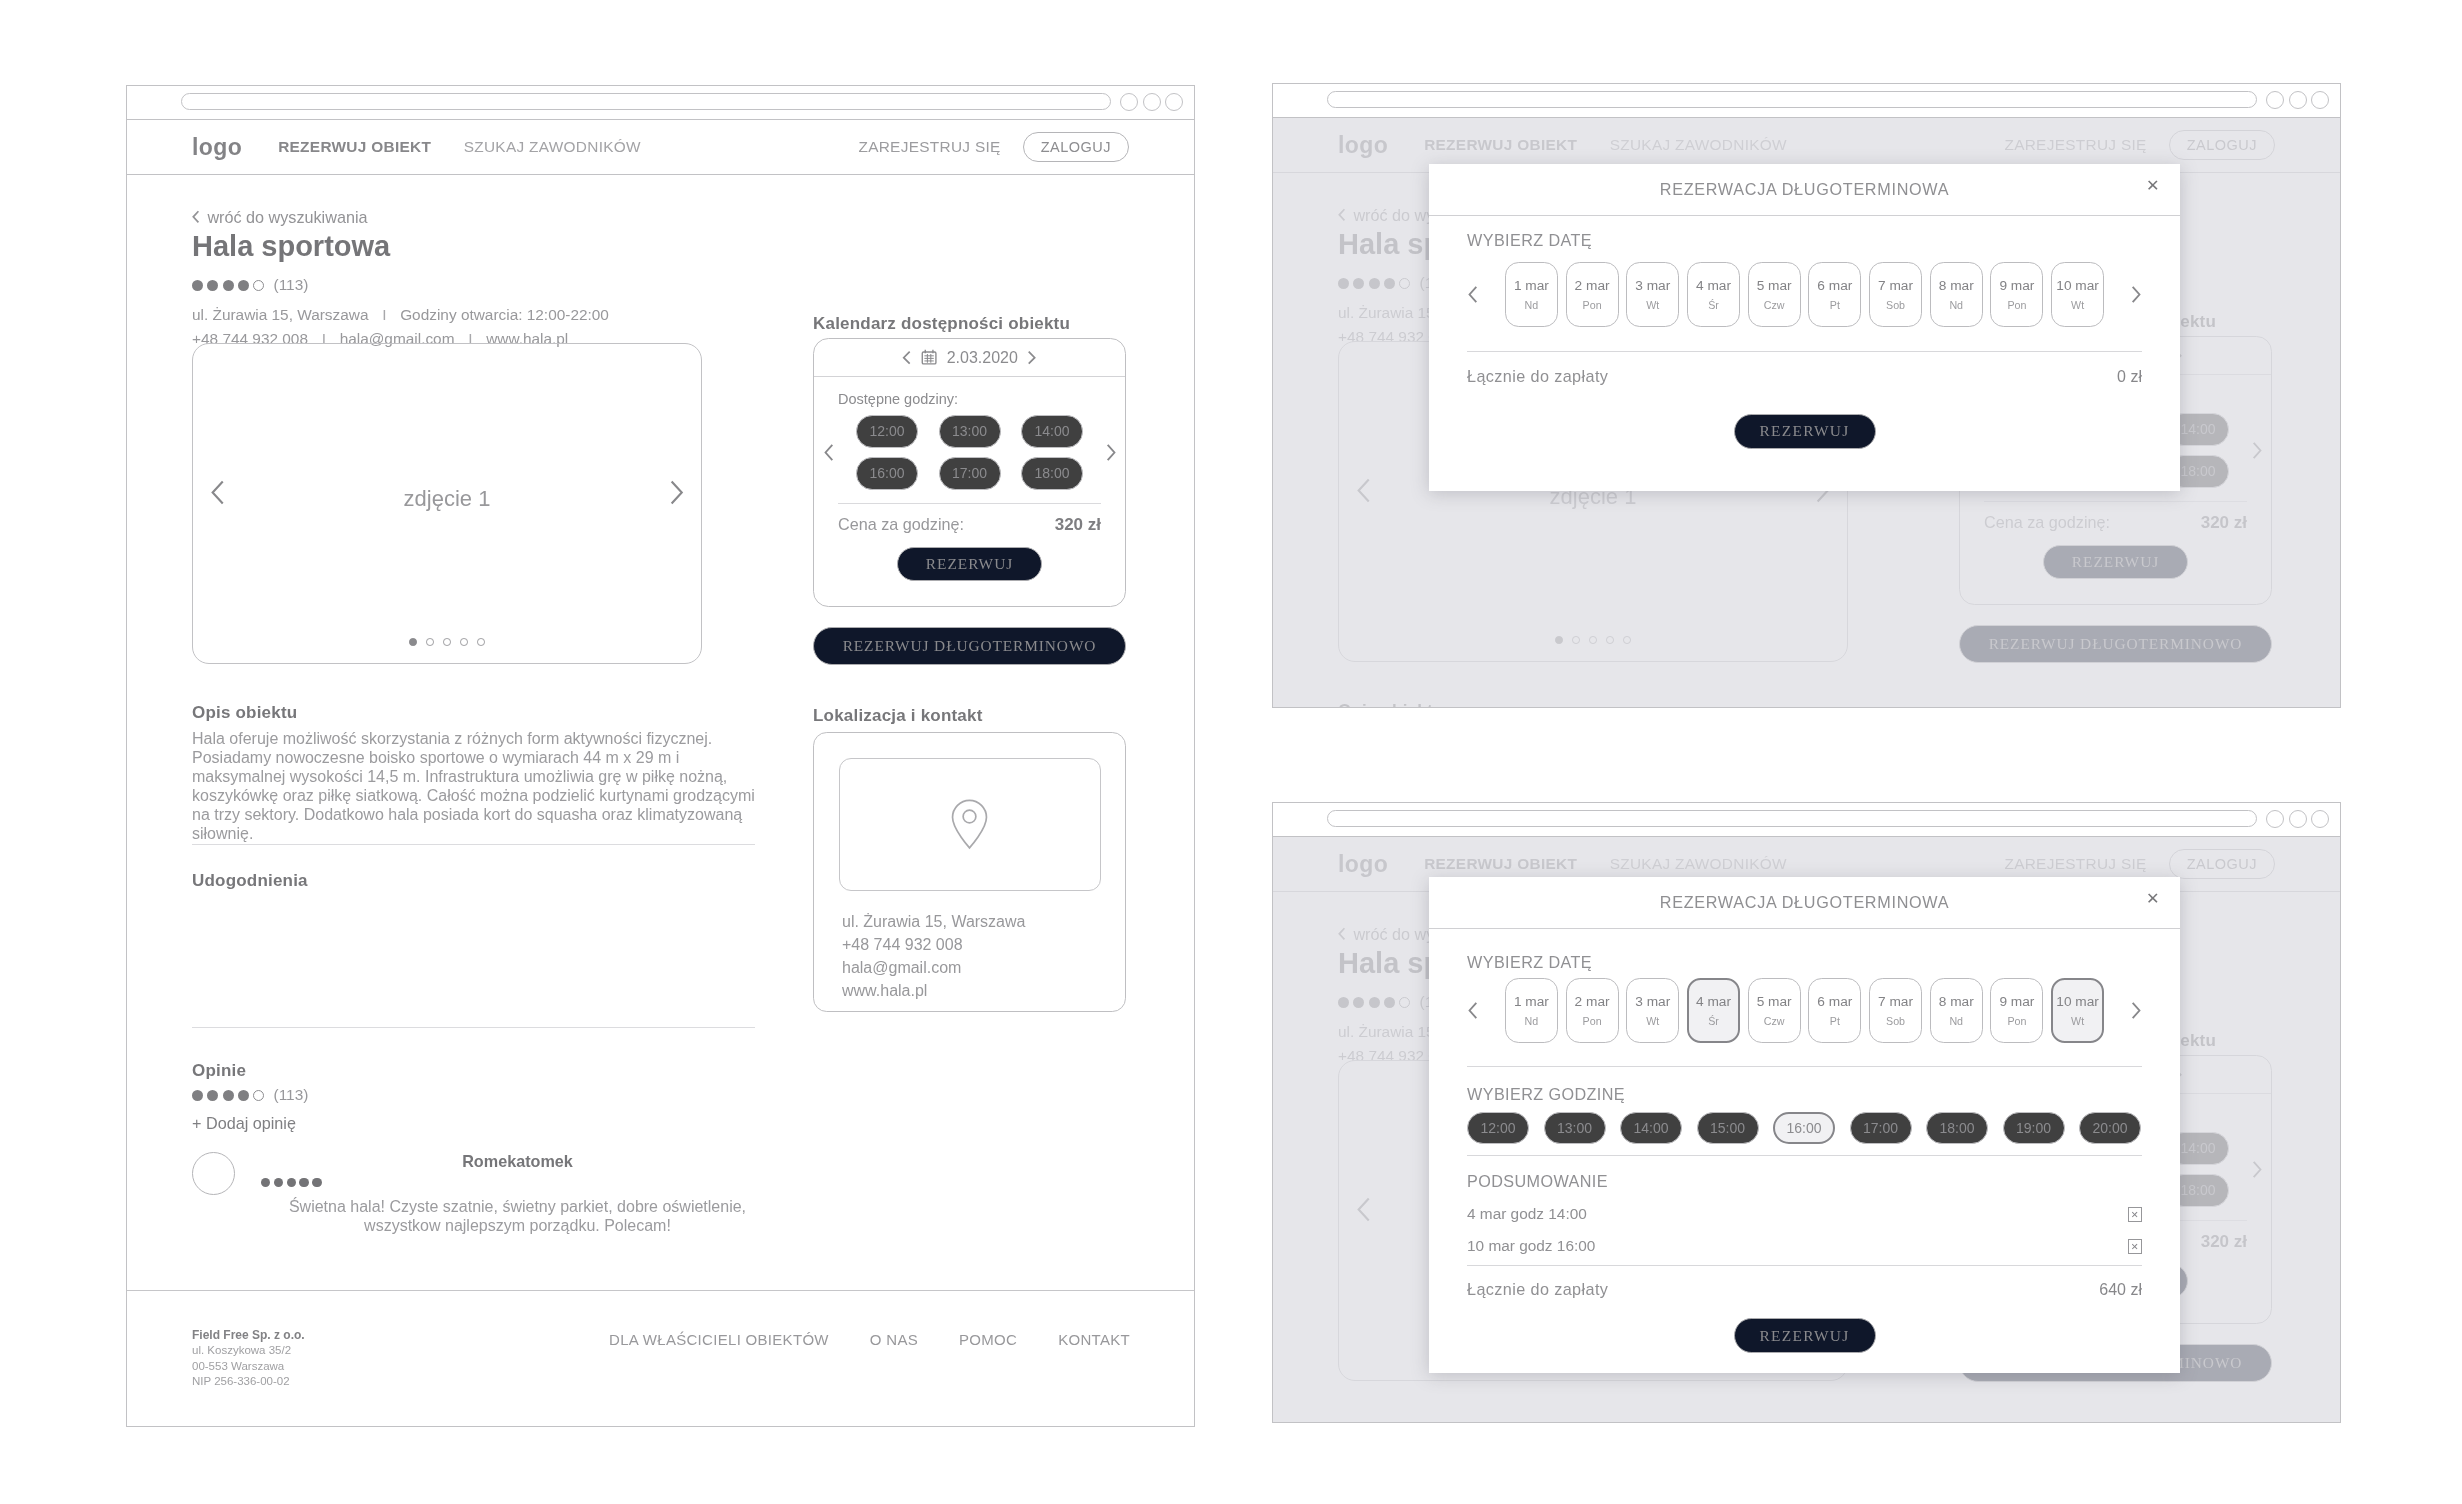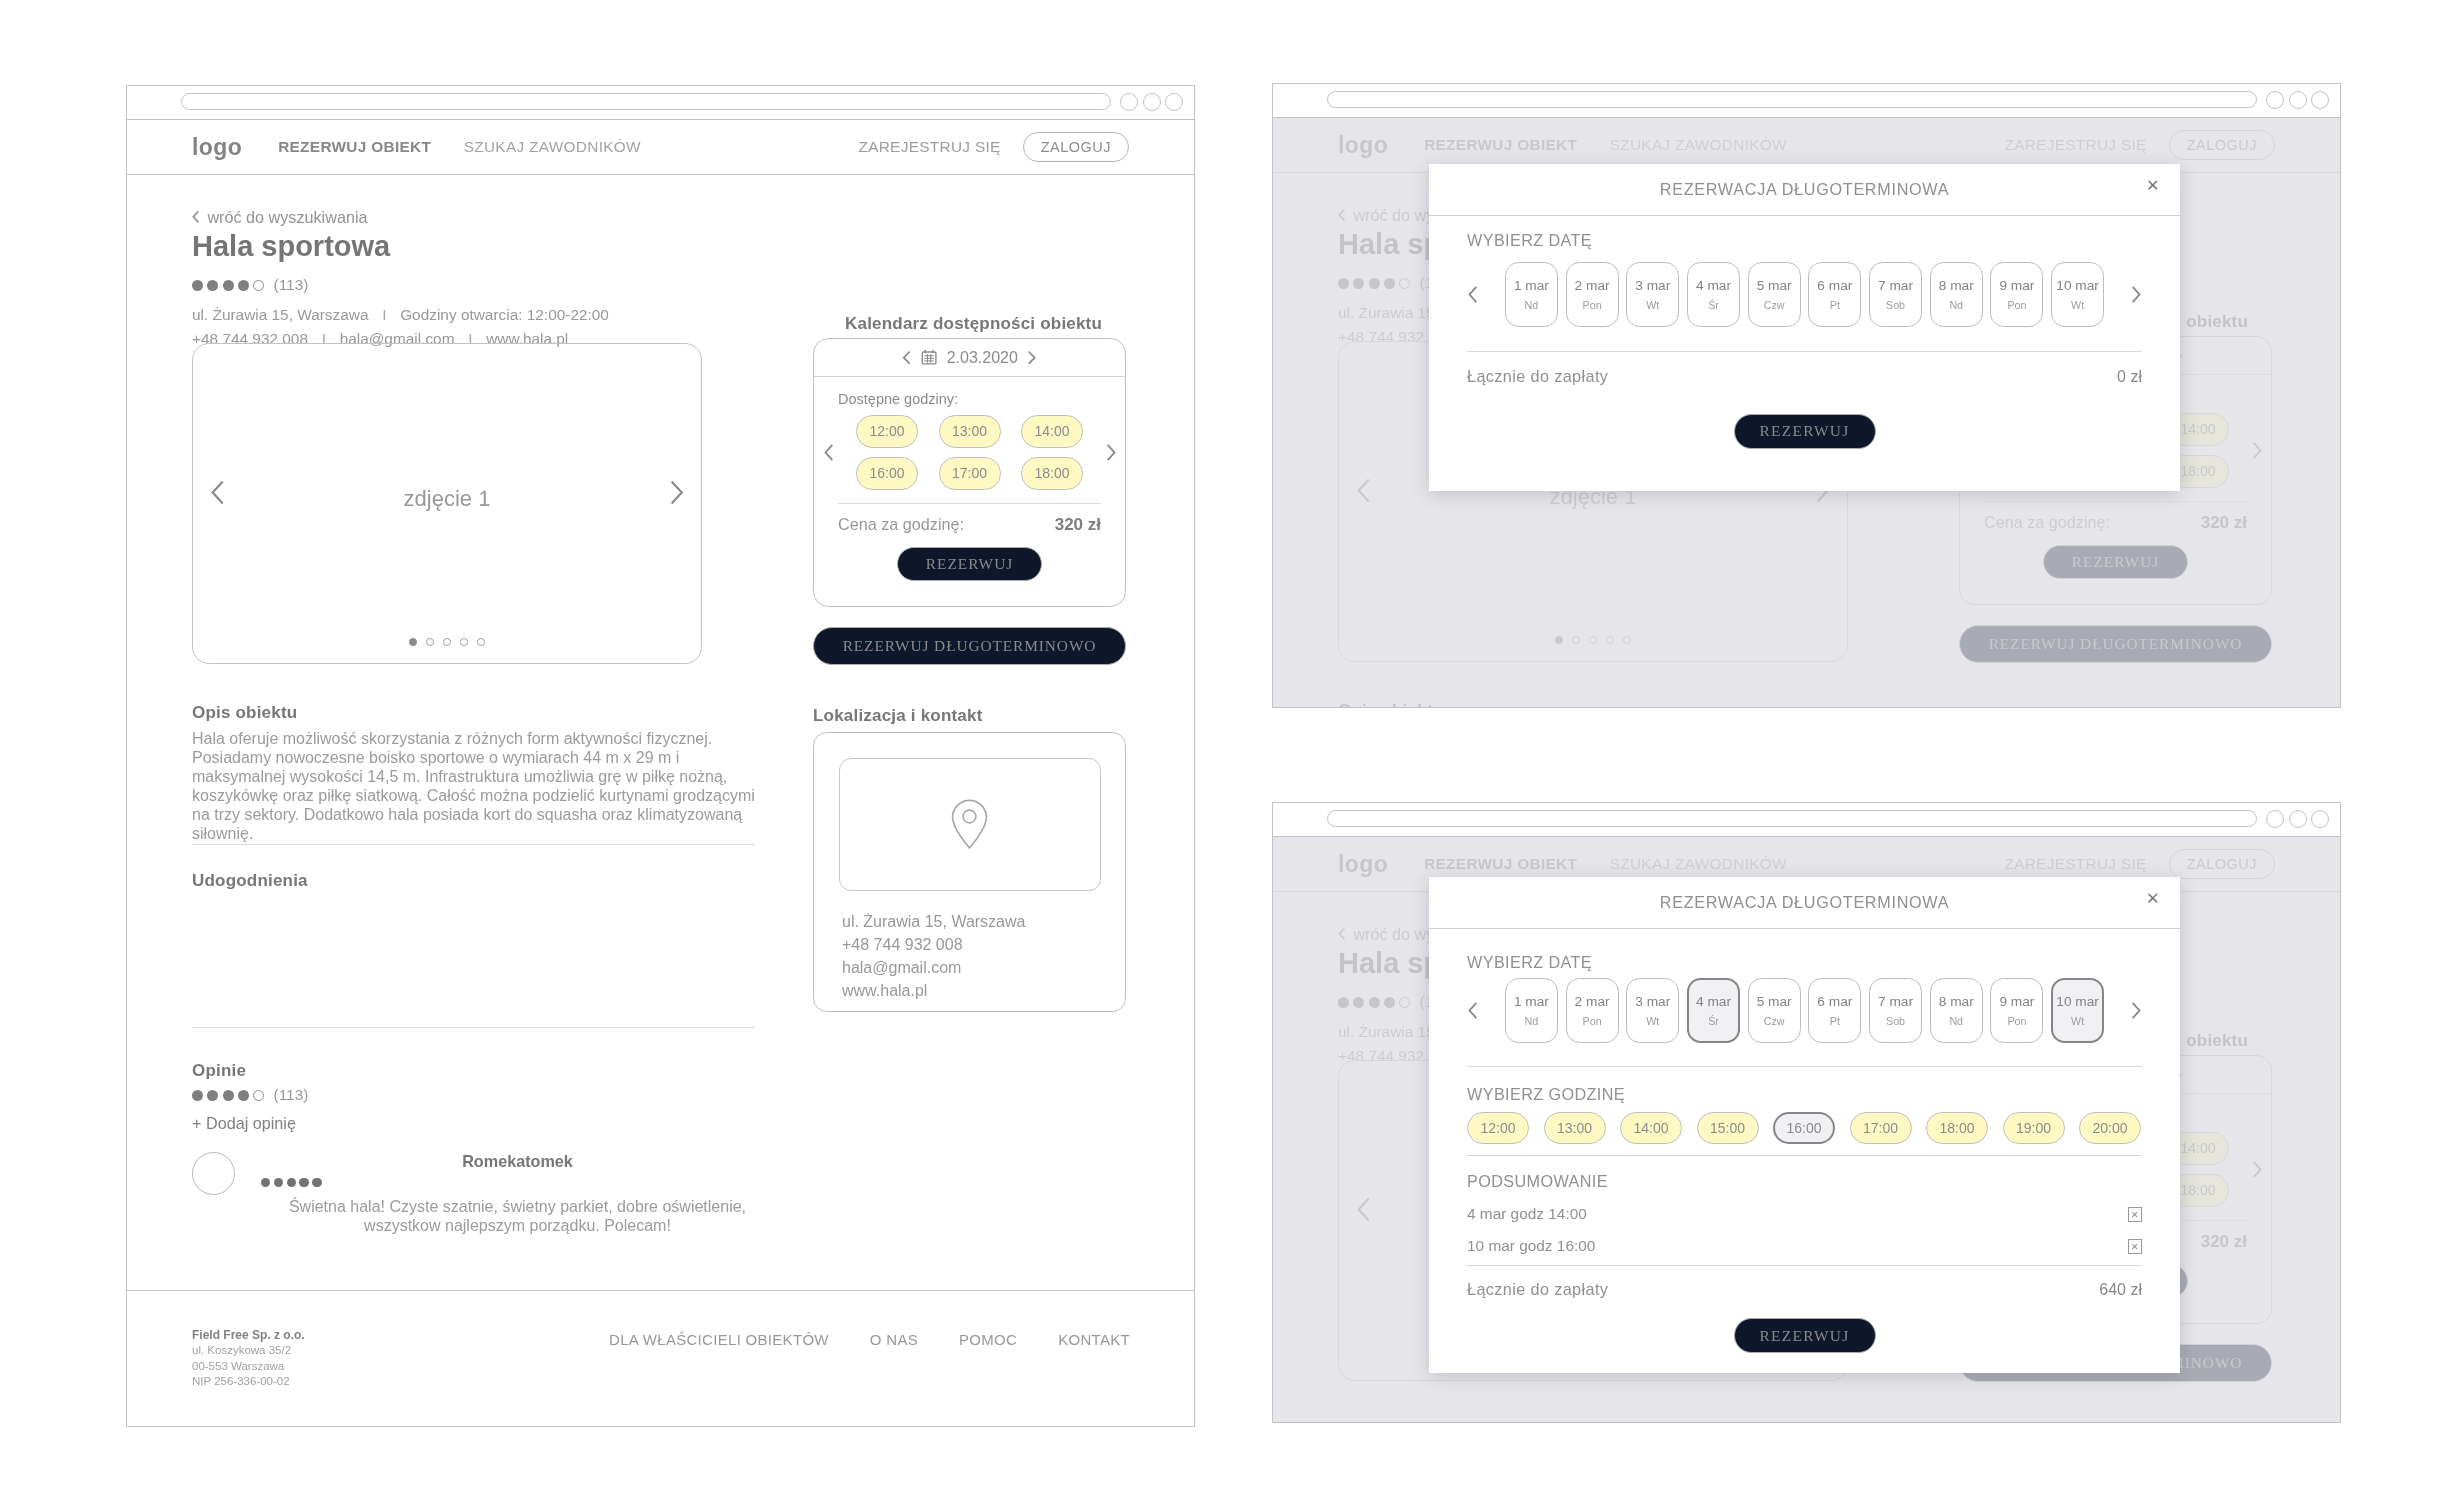--- a/index.html
+++ b/index.html
@@ -39,30 +39,30 @@
   .carousel{top:168px;left:65px;width:510px;height:321px;border:1.7px solid #c2c2c5;border-radius:17px;box-sizing:border-box;}
   .car-label{position:absolute;left:0;right:0;top:142px;text-align:center;font-size:22px;color:#98989b;}
   .car-arrow{position:absolute;top:135px;}
   .car-arrow.prev{left:17px;}
   .car-arrow.next{right:17px;}
   .car-dots{position:absolute;left:0;right:0;bottom:17px;display:flex;justify-content:center;gap:9.4px;}
   .car-dots span{width:7.7px;height:7.7px;border-radius:50%;border:1.3px solid #9c9c9f;box-sizing:border-box;}
   .car-dots span.on{background:#8a8a8d;border-color:#8a8a8d;}
   
   .col-h{font-size:17px;font-weight:700;color:#77777a;letter-spacing:0.2px;}
-  .cal-heading{top:139px;left:686px;margin-left:32px;}
+  .cal-heading{top:139px;left:686px;}
   .card{border:1.7px solid #bfbfc2;box-sizing:border-box;background:#fff;}
   .card1{top:163px;left:686px;width:313px;height:269px;border-radius:15.4px;}
   .cal-nav{height:38px;border-bottom:1.7px solid #d3d3d6;display:flex;align-items:center;justify-content:center;gap:9.4px;box-sizing:border-box;}
   .cal-date{font-size:16px;color:#8b8b8e;}
   .slots-label{margin:13.7px 0 0 24px;font-size:14.5px;color:#8b8b8e;}
   .slot-area{display:flex;align-items:center;margin-top:8.5px;padding:0 8.5px;}
   .slot-rows{flex:1;display:flex;flex-direction:column;gap:9.4px;align-items:center;}
   .slot-row{display:flex;gap:20.5px;}
-  .chip{border:1.7px solid #bfbfc2;border-radius:16.2px;box-sizing:border-box;display:flex;align-items:center;justify-content:center;color:#8b8b8e;background:#fef9c3;}
+  .chip{border:1.7px solid #bfbfc2;border-radius:16.2px;box-sizing:border-box;display:flex;align-items:center;justify-content:center;color:#8b8b8e;background:#404040;}
   .slot-chip{width:62px;height:32.5px;font-size:14px;}
   .cal-div{margin:13px 24px 0;border-top:1.7px solid #dadadd;}
   .price-row{margin:11px 24px 0;display:flex;justify-content:space-between;align-items:baseline;}
   .price-label{font-size:16.2px;color:#98989b;}
   .price-val{font-size:17px;font-weight:700;color:#7e7e81;}
   .btn{border:1.7px solid #ababae;border-radius:18px;display:flex;align-items:center;justify-content:center;color:#8a8a8d;box-sizing:border-box;background:#0f172a;font-family:Liberation Serif, serif;}
   .btn-reserve{margin:12px auto 0;width:145px;height:34px;font-size:15.4px;letter-spacing:1px;}
   .btn-longterm{top:452px;left:686px;width:313px;height:38px;font-size:15.4px;letter-spacing:0.9px;border-radius:19px;}
   .loc-heading{top:531px;left:686px;}
   .card2{top:557px;left:686px;width:313px;height:280px;border-radius:13.7px;}

